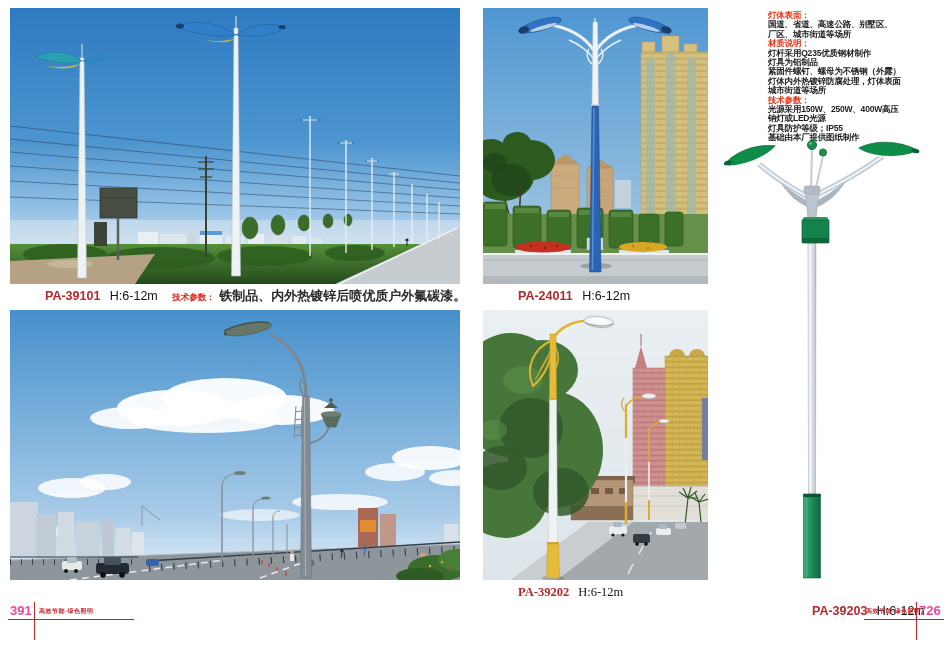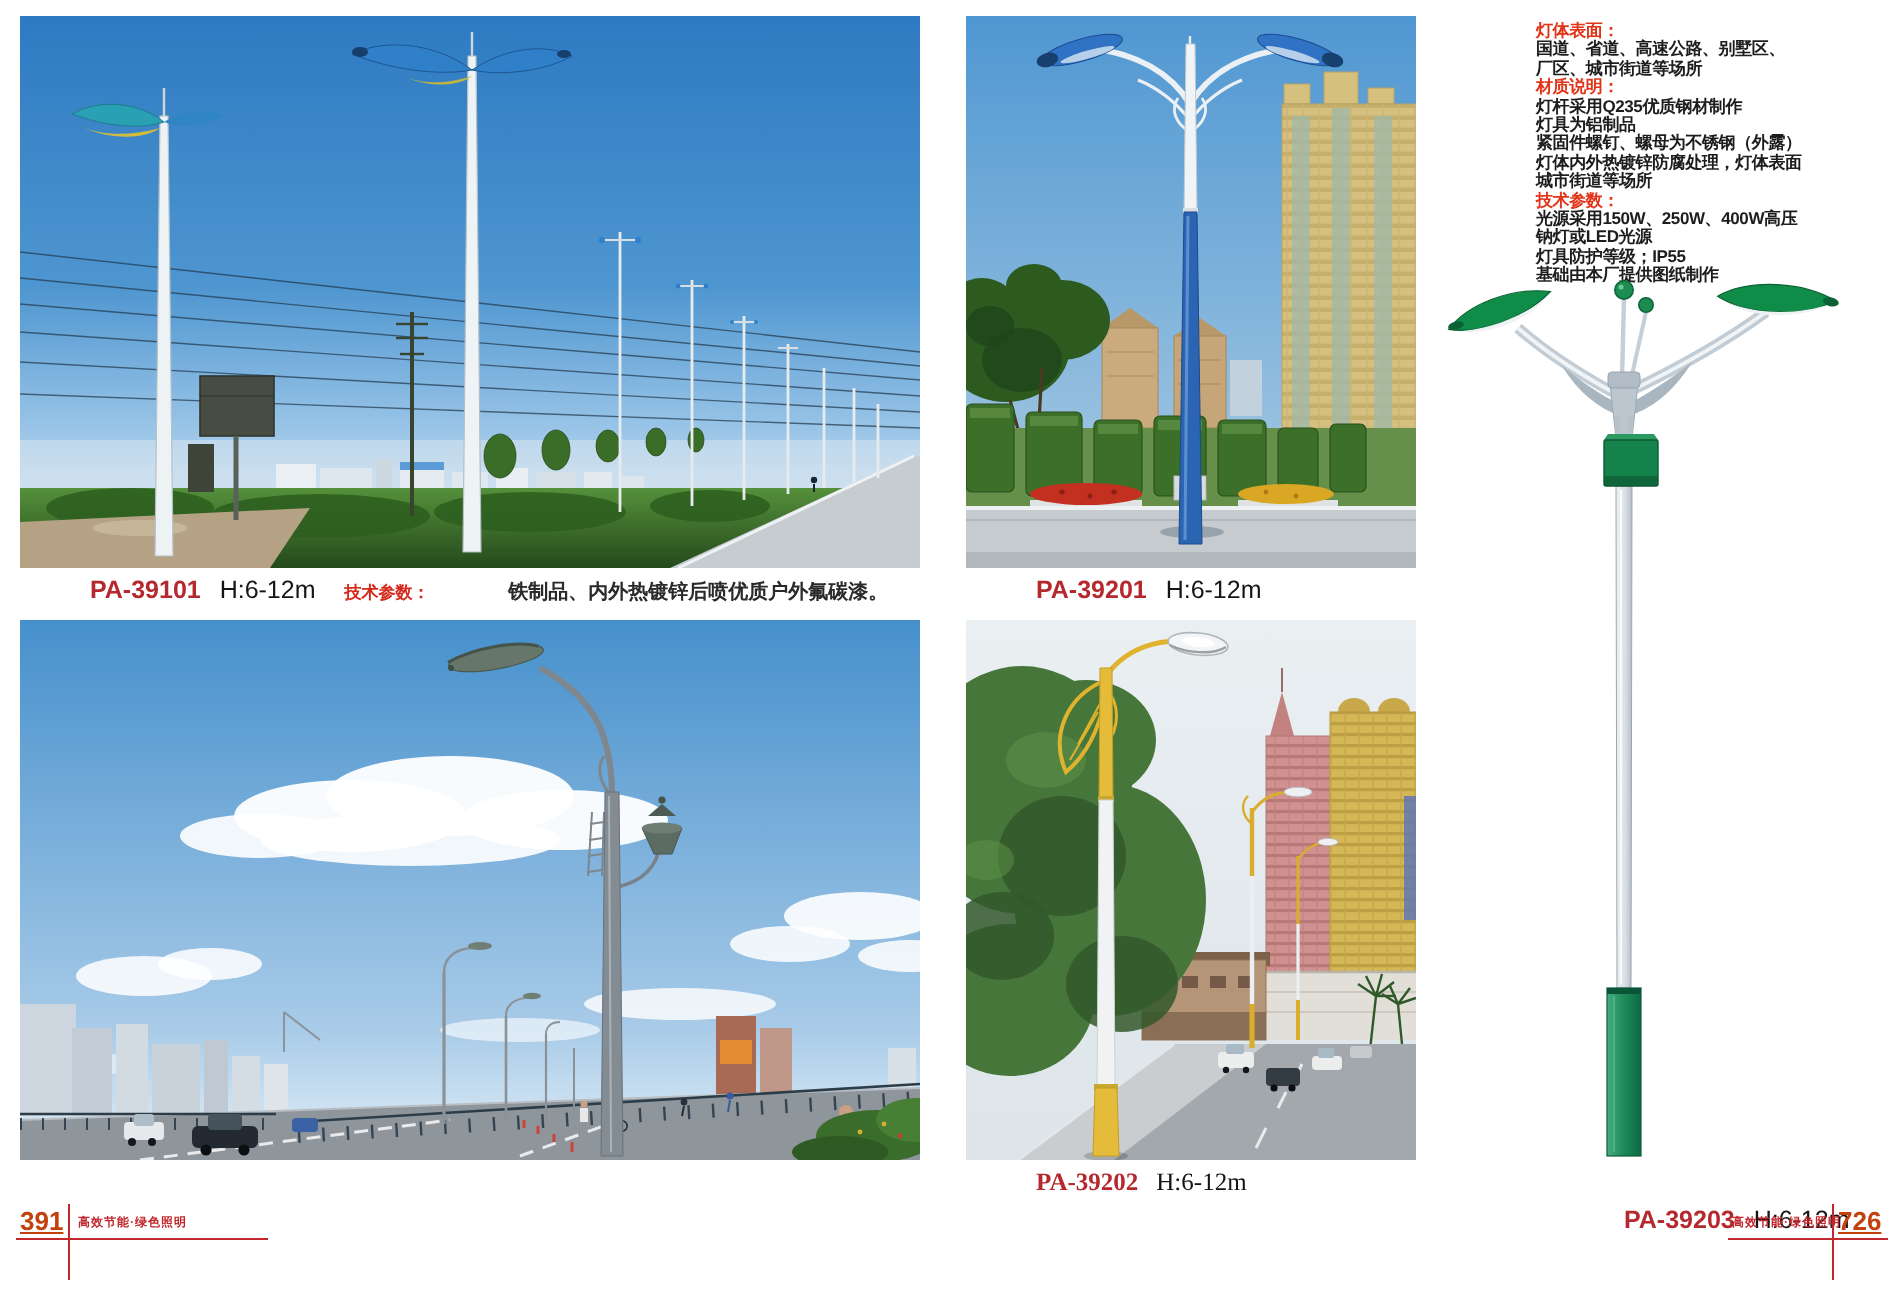--- a/index.html
+++ b/index.html
@@ -4,25 +4,25 @@
 <style>
   html,body{margin:0;padding:0;background:#ffffff;}
   .page{position:relative;width:950px;height:651px;background:#ffffff;overflow:hidden;
         font-family:"Liberation Sans","DejaVu Sans",sans-serif;}
   .photo{position:absolute;overflow:hidden;background:#dfe7ee;}
   .photo svg{display:block;width:100%;height:100%;}
   .caption{position:absolute;white-space:nowrap;line-height:15px;}
   .caption .code{color:#b5282d;font-weight:bold;font-size:12.5px;padding-left:35px;}
   .caption .h{color:#151515;font-size:12.5px;margin-left:5px;}
   .caption .speclabel{color:#d5281a;font-size:8.5px;font-weight:bold;margin-left:10px;}
-  .caption .spectext{color:#2a2a2a;font-size:10px;font-weight:600;margin-left:35px;}
+  .caption .spectext{color:#2a2a2a;font-size:13px;font-weight:600;}
   .info{position:absolute;left:768px;top:11px;width:180px;}
   .info-line{font-size:8.5px;line-height:9.4px;color:#1d1d1d;font-weight:600;letter-spacing:-0.2px;}
   .info-head{color:#e23418;font-weight:bold;}
-  .fnum{position:absolute;font-size:13px;font-weight:bold;color:#c2410c;text-decoration:underline;}
+  .fnum{position:absolute;font-size:13px;font-weight:bold;color:#ec4899;}
   .fslogan{position:absolute;font-size:6px;font-weight:bold;color:#c1272d;letter-spacing:0.5px;}
   .fbar{position:absolute;width:1.5px;background:#c1272d;}
   .frule{position:absolute;height:1.2px;background:#c1272d;}
 </style>
 </head>
 <body>
 
 <div class="page">
 
   <div class="photo" style="left:10px;top:8px;width:450px;height:276px;">
@@ -384,21 +384,21 @@
       </g>
       <polygon points="110,14 114.5,14 115.5,98 109,98" fill="#f0f4f6" stroke="#c2cad0" stroke-width="0.5"></polygon>
       <rect x="108.5" y="96" width="7.5" height="3" fill="#d8dee2"></rect>
       <polygon points="109,98 115.5,98 118,264 106.5,264" fill="#2a64b2" stroke="#1c4a8c" stroke-width="0.5"></polygon>
       <line x1="111" y1="100" x2="109.5" y2="262" stroke="#5c8fd2" stroke-width="1.5"></line>
     </g>
   </svg>
   </div>
 
   <div class="caption" style="left:483px;top:287px;">
-    <span class="code">PA-39201</span>
+    <span class="code">PA-24011</span>
     <span class="h">H:6-12m</span>
   </div>
 
   <div class="photo" style="left:483px;top:310px;width:225px;height:270px;">
   <svg viewBox="0 0 225 270">
     <defs>
       <linearGradient id="sky4" x1="0" y1="0" x2="0" y2="1">
         <stop offset="0" stop-color="#eaeff2"></stop>
             <stop offset="1" stop-color="#dde5ea"></stop>
       </linearGradient>

